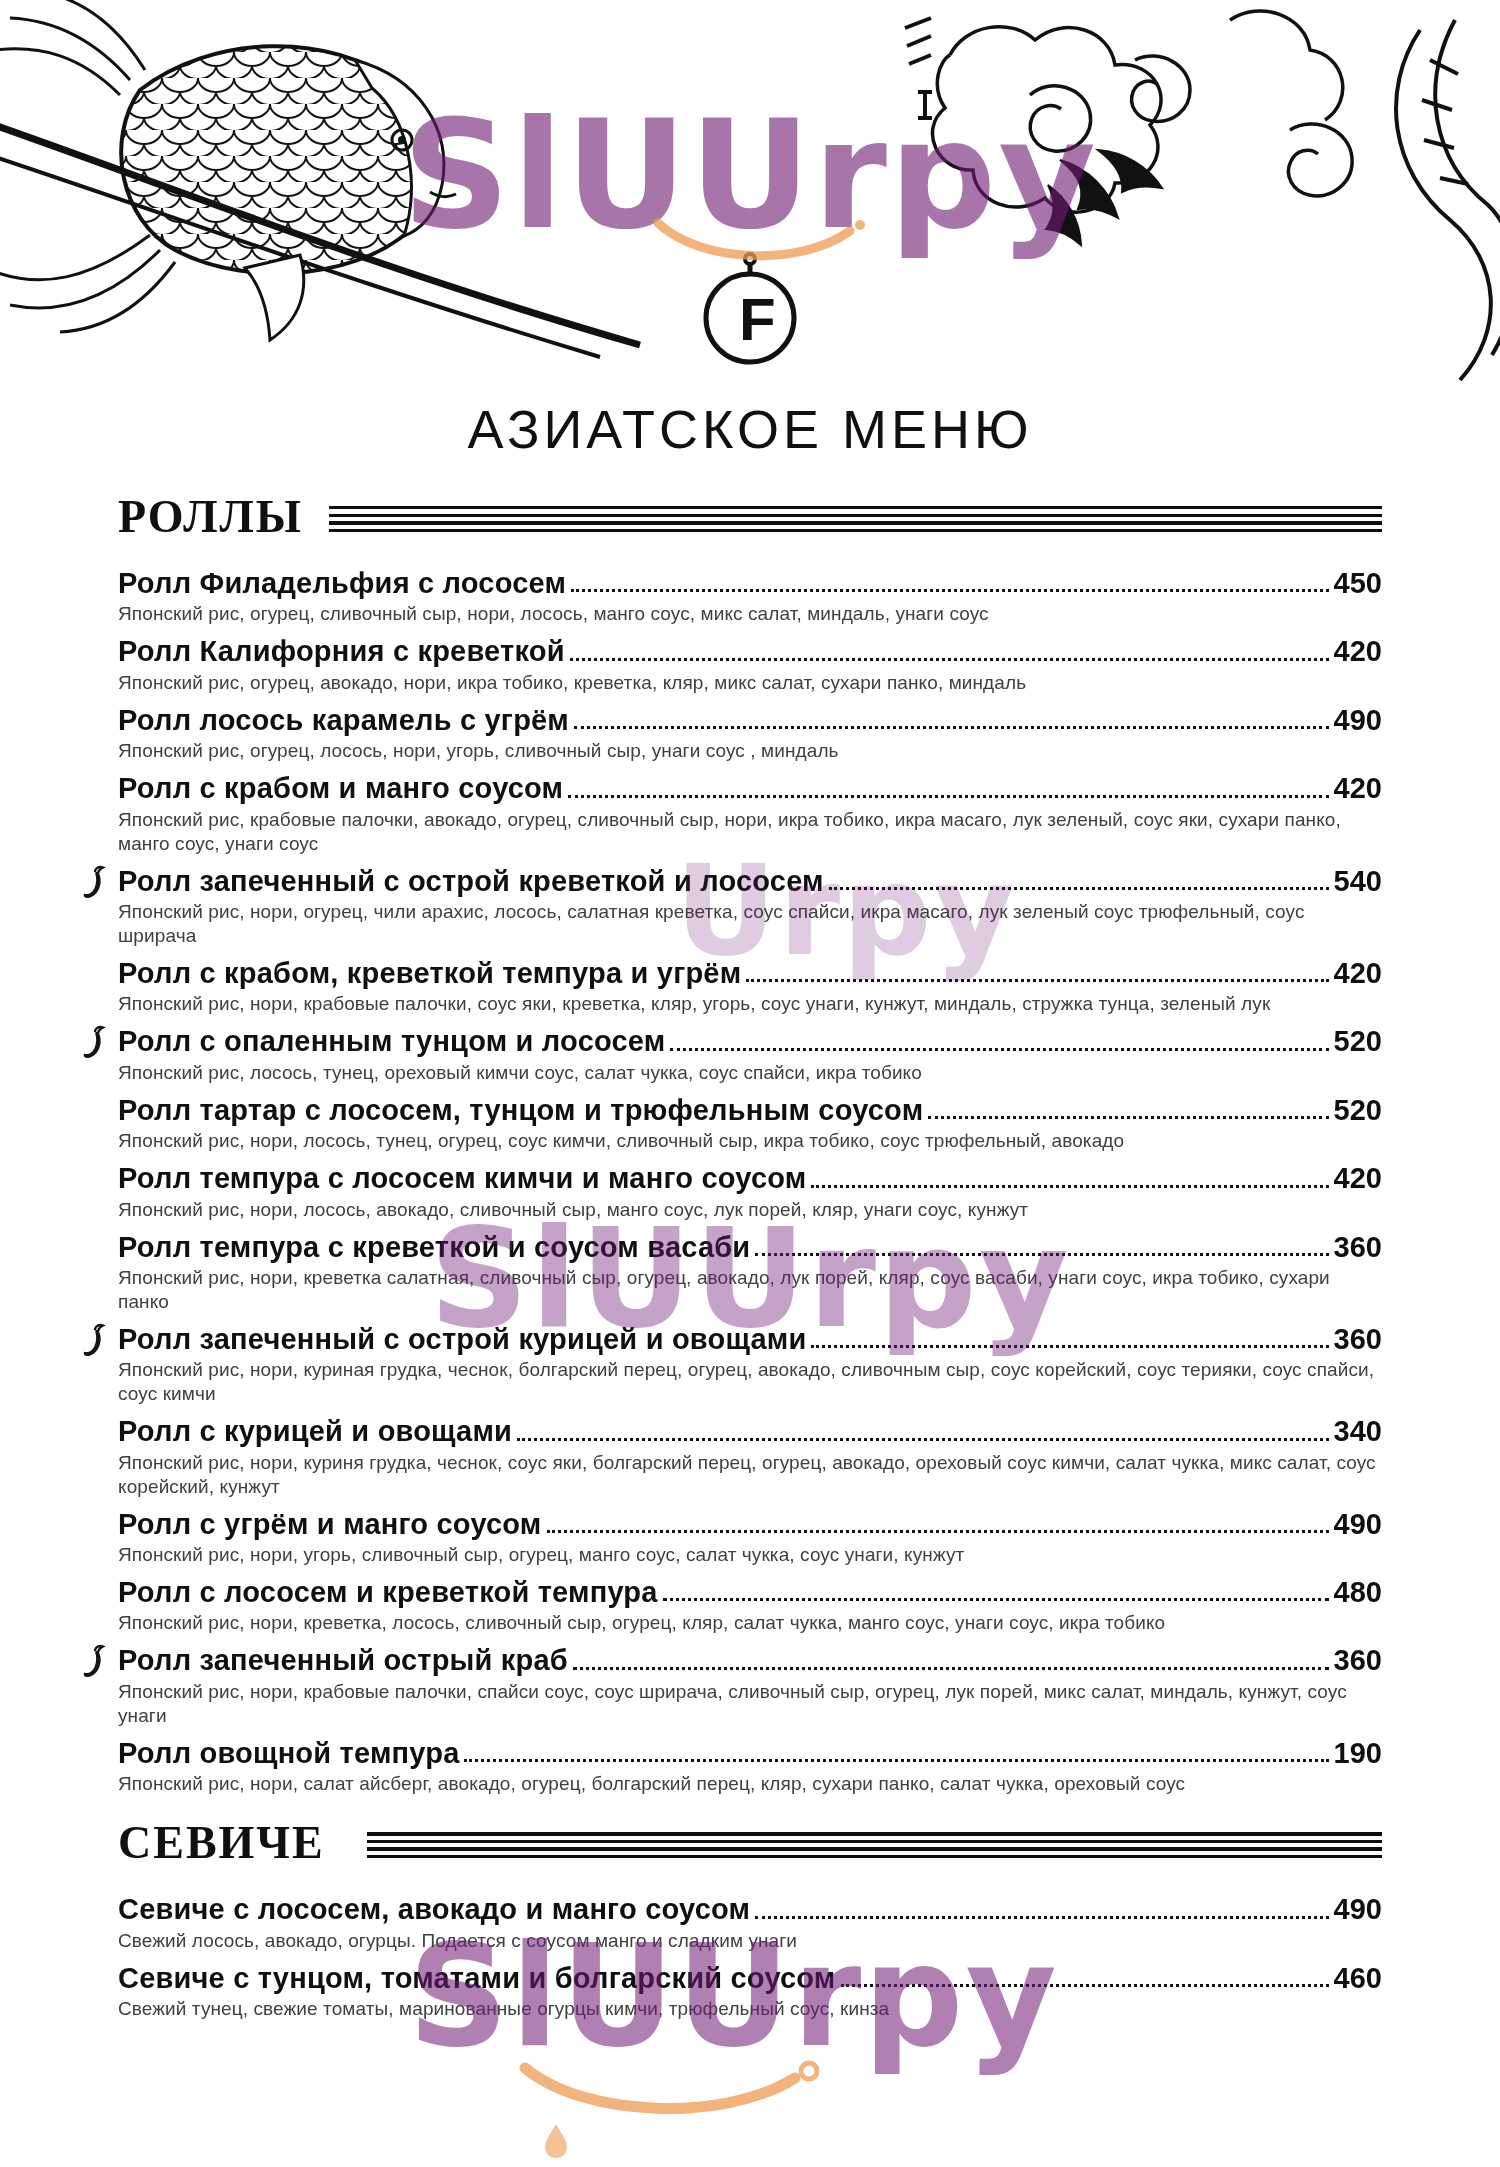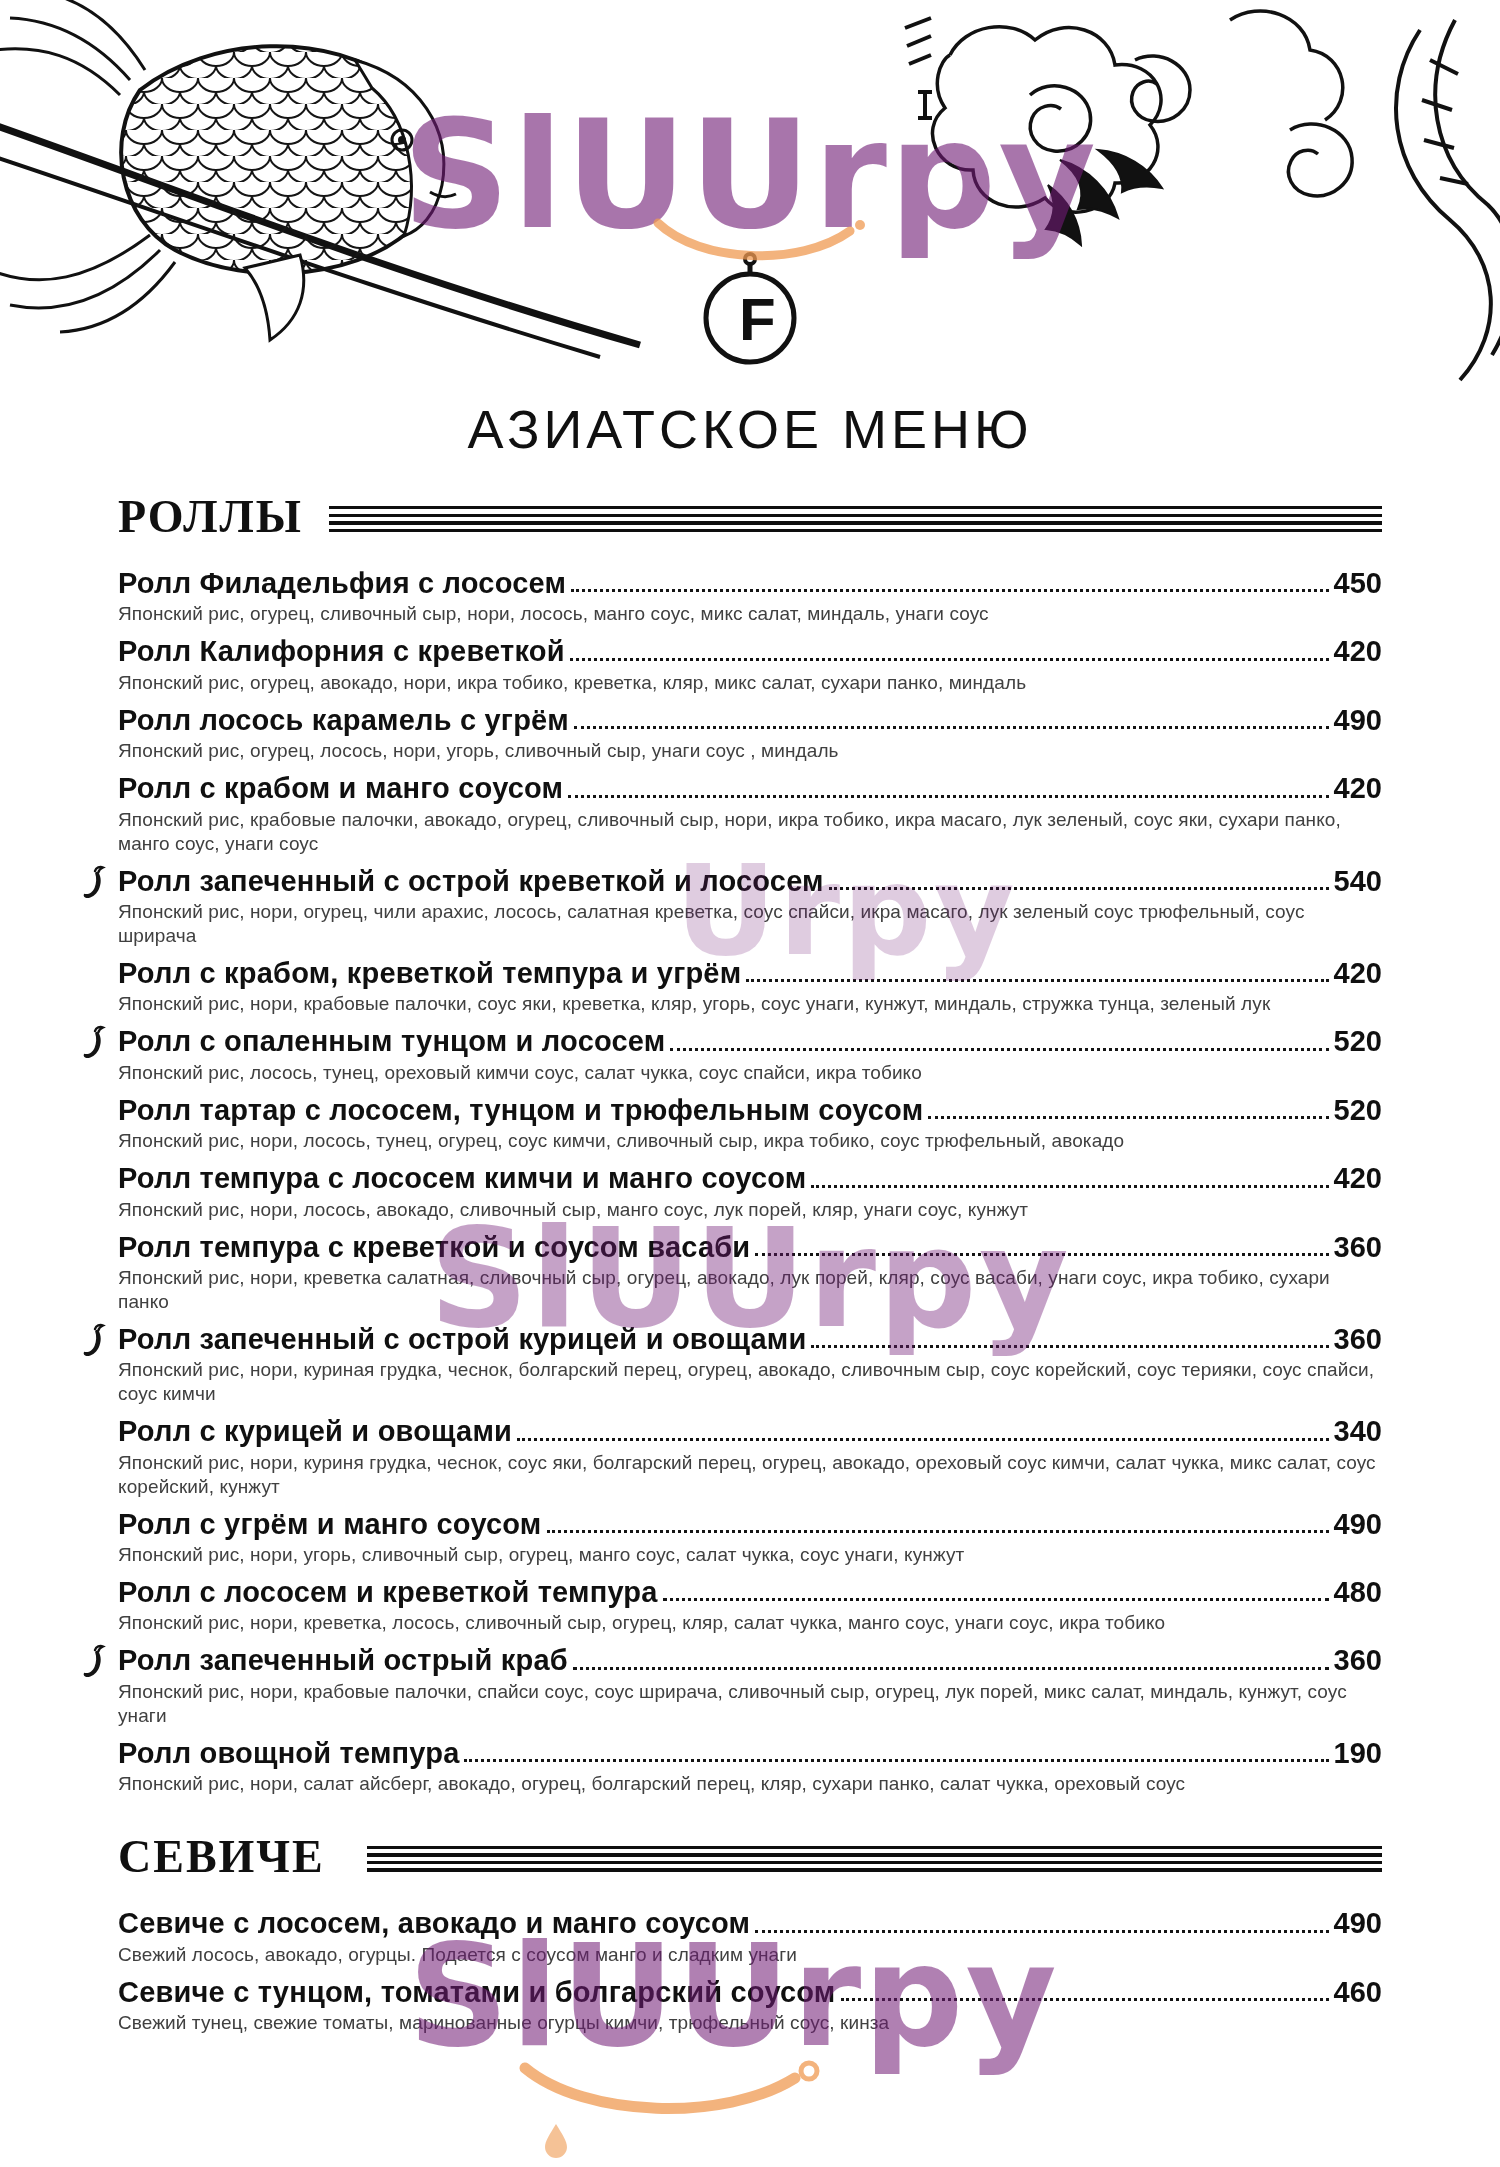--- a/index.html
+++ b/index.html
@@ -10,21 +10,21 @@
     font-family: "Liberation Sans", sans-serif; color: #101010;
   }
   .top-art { position: absolute; top: 0; left: 0; width: 1500px; height: 430px; z-index: 1; }
   .logo { position: absolute; top: 248px; left: 50%; transform: translateX(-50%); z-index: 2; }
   .title {
     position: absolute; top: 398px; left: 0; width: 100%; text-align: center;
     font-size: 54px; font-weight: 400; letter-spacing: 4px; z-index: 2;
   }
   .menu-body { position: absolute; top: 490px; left: 118px; width: 1264px; z-index: 2; }
   .section-head { display: flex; align-items: center; gap: 26px; margin-bottom: 24px; }
-  .section-head.second { margin-top: 34px; gap: 42px; }
+  .section-head.second { margin-top: 20px; gap: 42px; }
   .section-title { font-size: 46px; font-weight: 800; letter-spacing: 2px; white-space: nowrap; font-family: Liberation Serif, serif; }
   .section-rules {
     flex: 1; height: 27px; margin-top: 5px;
     background: repeating-linear-gradient(to bottom, #0e0e0e 0 3.5px, transparent 3.5px 7.5px);
   }
   .menu-item { position: relative; margin-bottom: 9px; }
   .row { display: flex; }
   .name { font-size: 29px; font-weight: 700; line-height: 1.12; white-space: nowrap; letter-spacing: 0.2px; }
   .leader {
     flex: 1; margin: 0 5px 7px; height: 0; align-self: flex-end; min-width: 30px;

